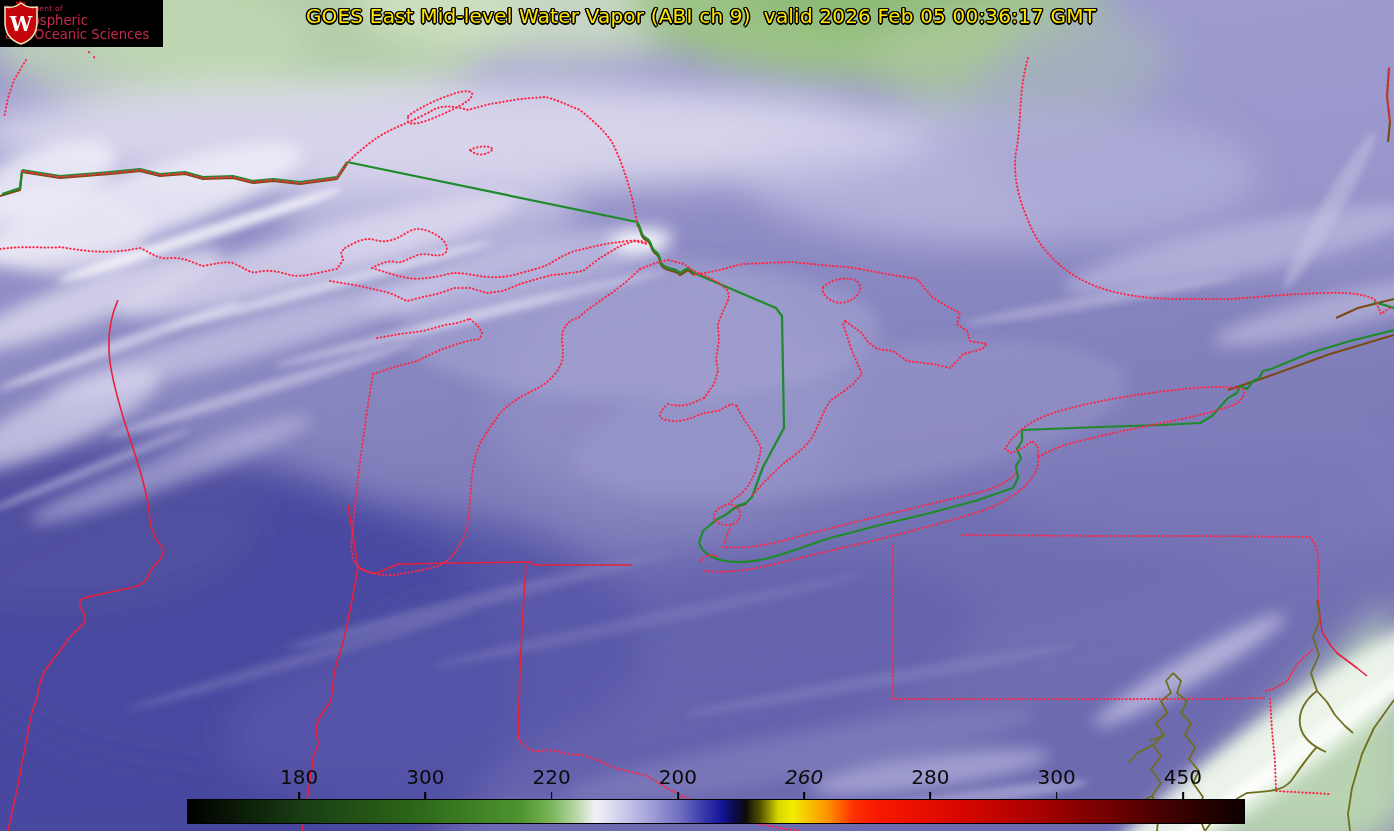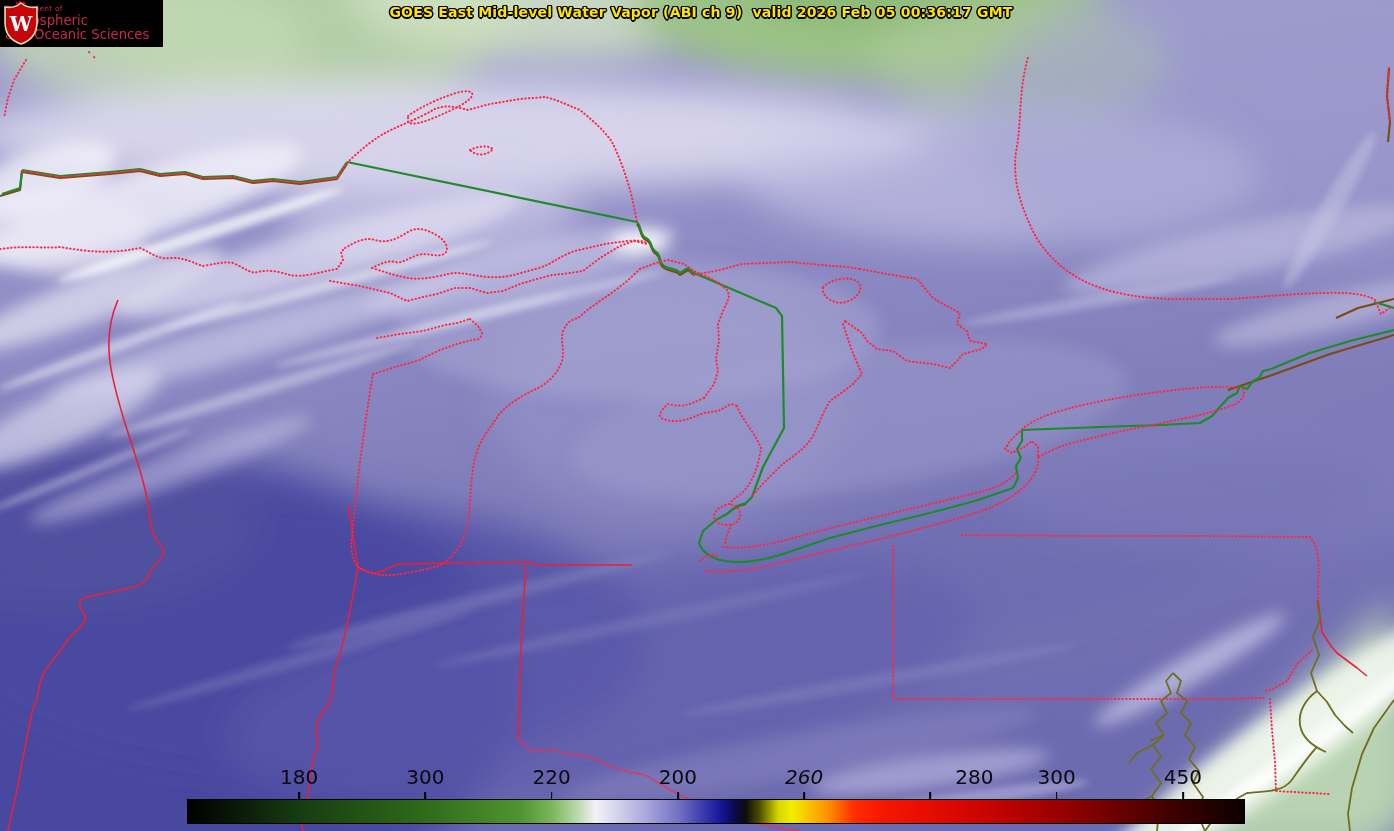--- a/index.html
+++ b/index.html
@@ -14,21 +14,21 @@
   .ln-olive{stroke:var(--coast-olive);stroke-width:1.8;fill:none;stroke-linejoin:round;}
   
   .logo{position:absolute;left:0;top:0;width:163px;height:47px;background:var(--logo-bg);
         display:flex;align-items:center;z-index:30;}
   .logo .crest{flex:0 0 auto;margin-left:4px;}
   .logo .ltext{margin-left:5px;line-height:1.04;color:var(--logo-text);}
   .logo .dept{font-size:7.5px;letter-spacing:.2px;margin-bottom:1px;}
   .logo .l1,.logo .l2{font-size:13.2px;font-weight:500;}
   
   .title{position:absolute;left:701px;top:4px;transform:translateX(-50%);
-         white-space:pre;font-size:14px;font-weight:bold;color:var(--title-yellow);
+         white-space:pre;font-size:20px;font-weight:normal;color:var(--title-yellow);
          letter-spacing:.2px;z-index:25;
          text-shadow:-1.5px 0 #000,1.5px 0 #000,0 -1.5px #000,0 1.5px #000,
                      -1px -1px #000,1px 1px #000,-1px 1px #000,1px -1px #000;}
   
   .cb-bar{position:absolute;left:187px;top:799px;width:1058px;height:25px;
           border:1.6px solid #000;box-sizing:border-box;z-index:20;}
   .cb-ticks{position:absolute;left:187px;top:791px;width:1058px;height:8px;z-index:20;}
   .cb-tick{position:absolute;bottom:0;width:1.7px;height:7px;background:#000;transform:translateX(-50%);}
   .cb-labels{position:absolute;left:187px;top:765px;width:1058px;height:26px;z-index:20;}
   .cb-label{position:absolute;transform:translateX(-50%);font-size:20px;color:var(--label-ink);}
@@ -218,21 +218,21 @@
   </div>
 
   <div class="title">GOES East Mid-level Water Vapor (ABI ch 9)  valid 2026 Feb 05 00:36:17 GMT</div>
 
   <div class="cb-labels">
       <div class="cb-label" style="left: 10.6%;">180</div>
       <div class="cb-label" style="left: 22.53%;">300</div>
       <div class="cb-label" style="left: 34.46%;">220</div>
       <div class="cb-label" style="left: 46.4%;">200</div>
       <div class="cb-label" style="left: 58.33%; font-style: italic;">260</div>
-      <div class="cb-label" style="left: 70.26%; margin-left: 44px;">280</div>
+      <div class="cb-label" style="left: 70.26%;">280</div>
       <div class="cb-label" style="left: 82.2%; text-align: center;">300</div>
       <div class="cb-label" style="left: 94.13%;">450</div>
     </div>
   <div class="cb-ticks">
       <div class="cb-tick" style="left: 10.6%;"></div>
       <div class="cb-tick" style="left: 22.53%;"></div>
       <div class="cb-tick" style="left: 34.46%;"></div>
       <div class="cb-tick" style="left: 46.4%;"></div>
       <div class="cb-tick" style="left: 58.33%;"></div>
       <div class="cb-tick" style="left: 70.26%;"></div>

